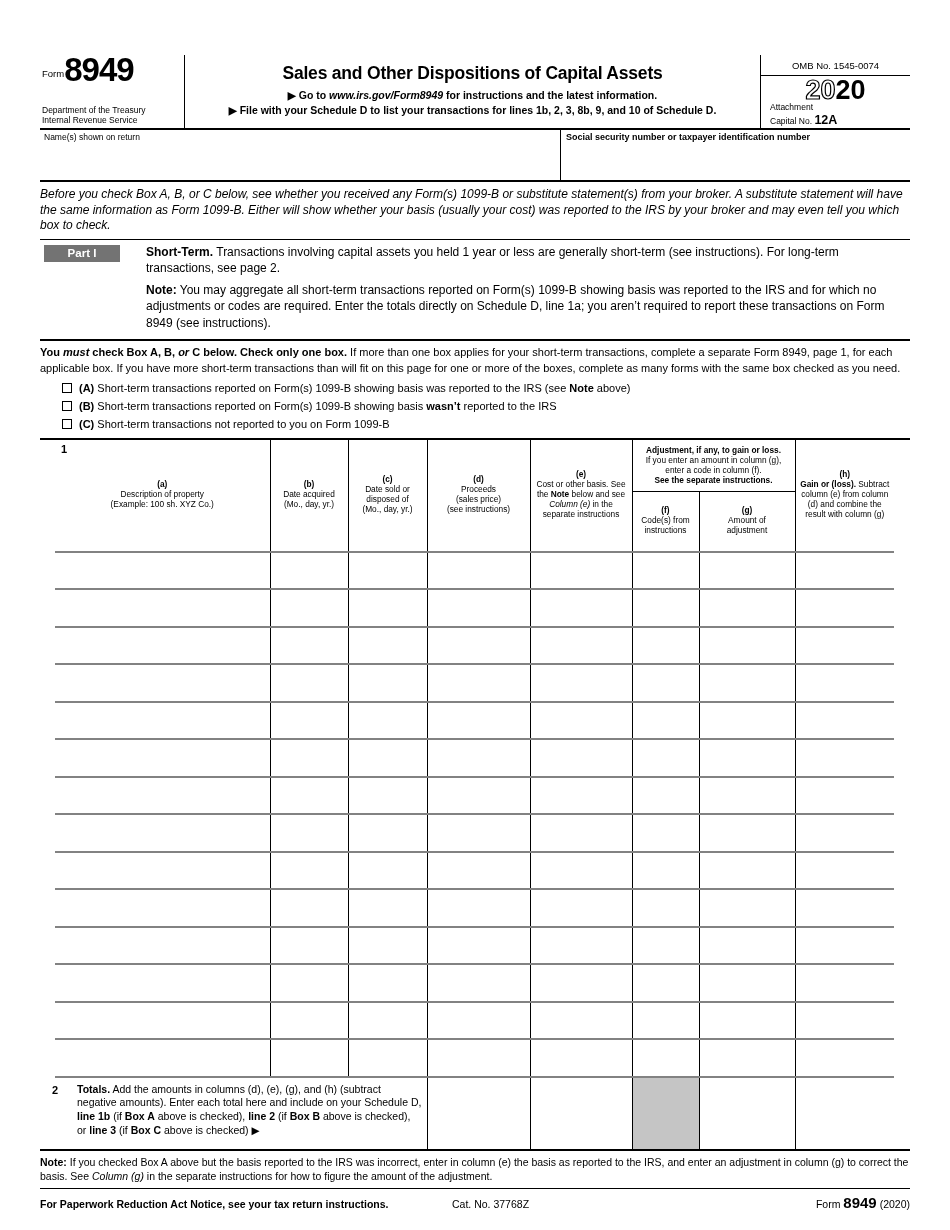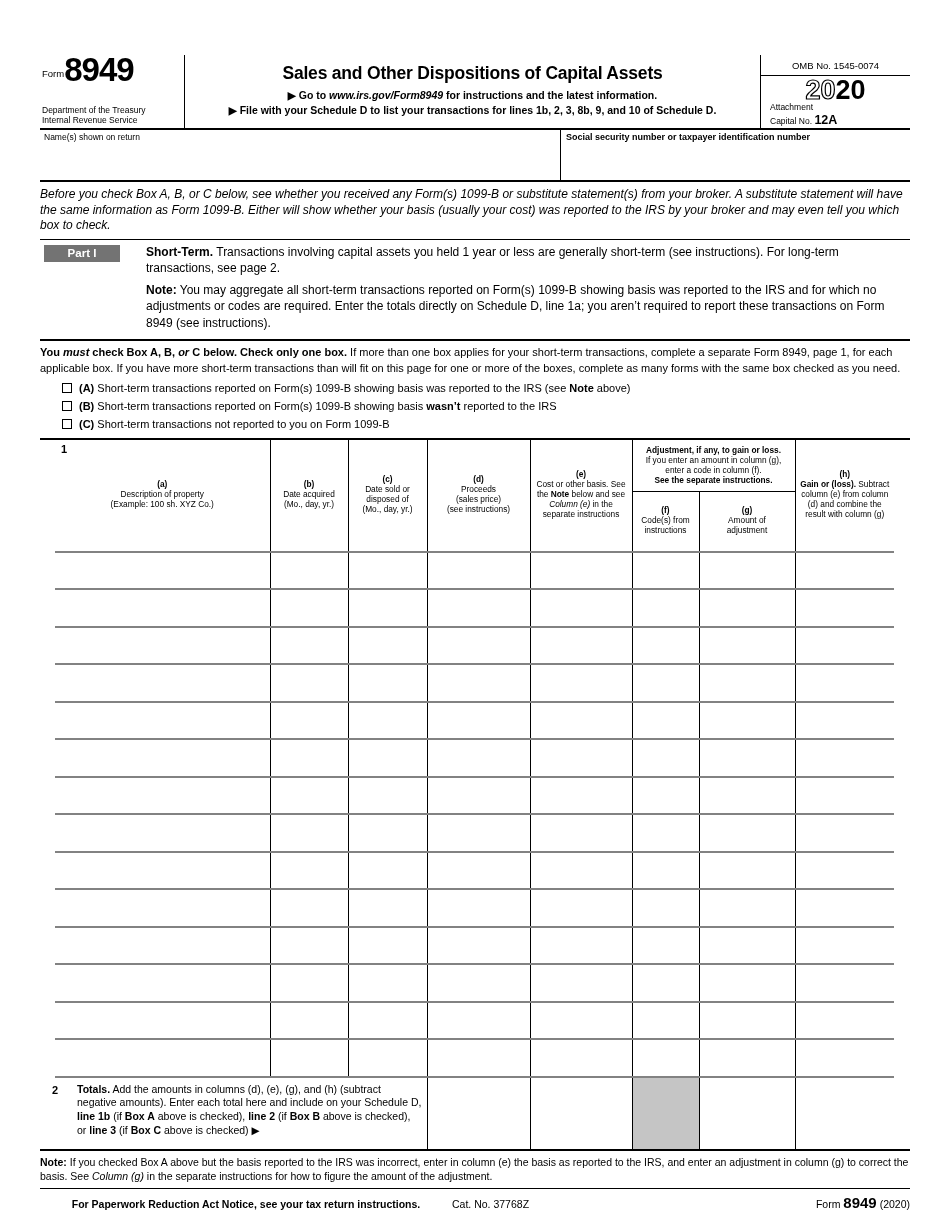--- a/index.html
+++ b/index.html
@@ -68,21 +68,21 @@
   tr.totals-row { height:72px; }
   tr.totals-row td { vertical-align:top; }
   .totals-label { font-size:10.5px; line-height:1.3; padding:5px 4px 0 10px; position:relative; }
   .totals-num { position:absolute; left:-3px; top:5px; font-weight:bold; font-size:11px; }
   .totals-text { display:block; margin-left:12px; }
   td.gray-cell { background:#c5c5c5; }
   .sep-bottom { border-top:2.5px solid #000; }
   
   .note-bottom { font-size:10.5px; line-height:1.35; padding:4px 0 5px; }
   .footer { border-top:1.5px solid #000; display:flex; align-items:baseline; padding-top:5px; font-size:10.5px; }
-  .f-left { font-weight:bold; width:412px;text-align:center; }
+  .f-left { font-weight:bold; width:412px; }
   .f-cat { width:210px; }
   .f-right { margin-left:auto; }
   .f-num { font-size:15px; font-weight:bold; }
 </style>
 </head>
 <body>
 
 <div class="page">
 
   <div class="form-header">

